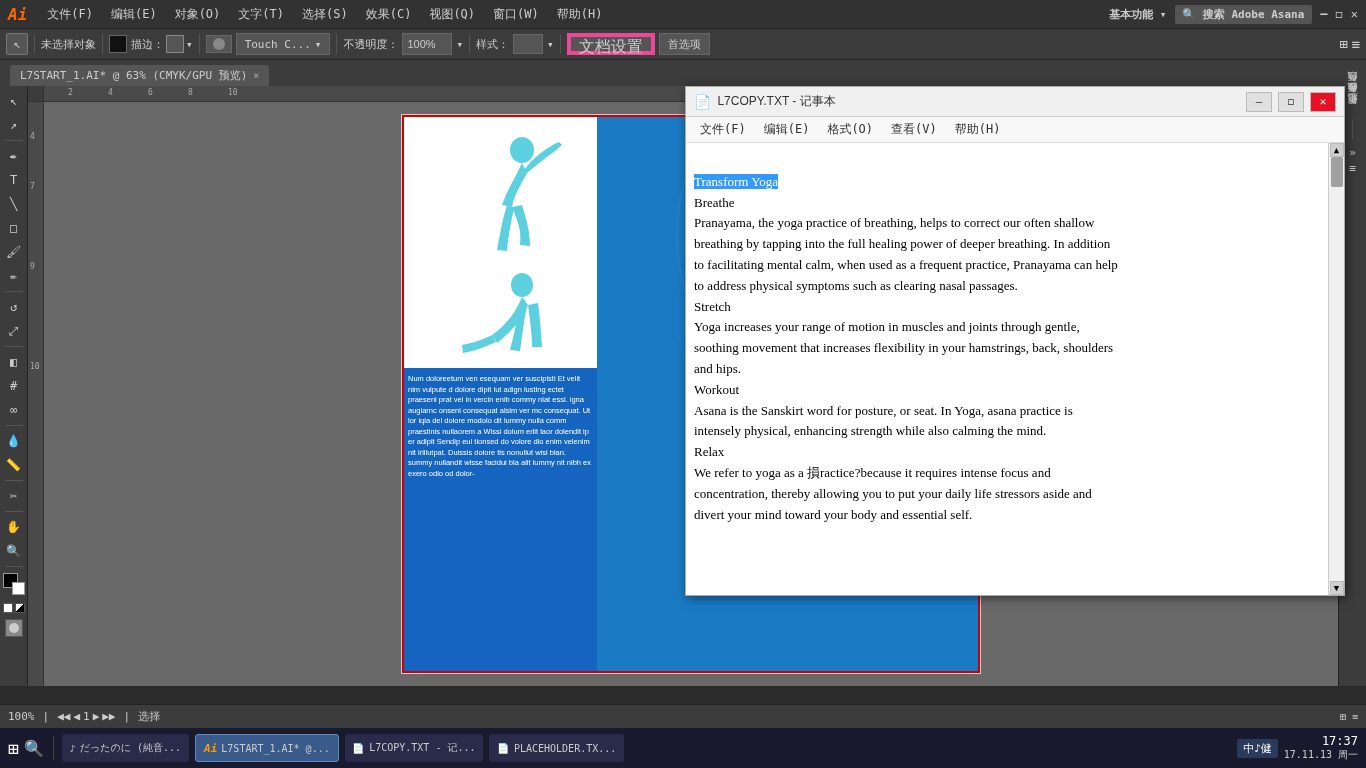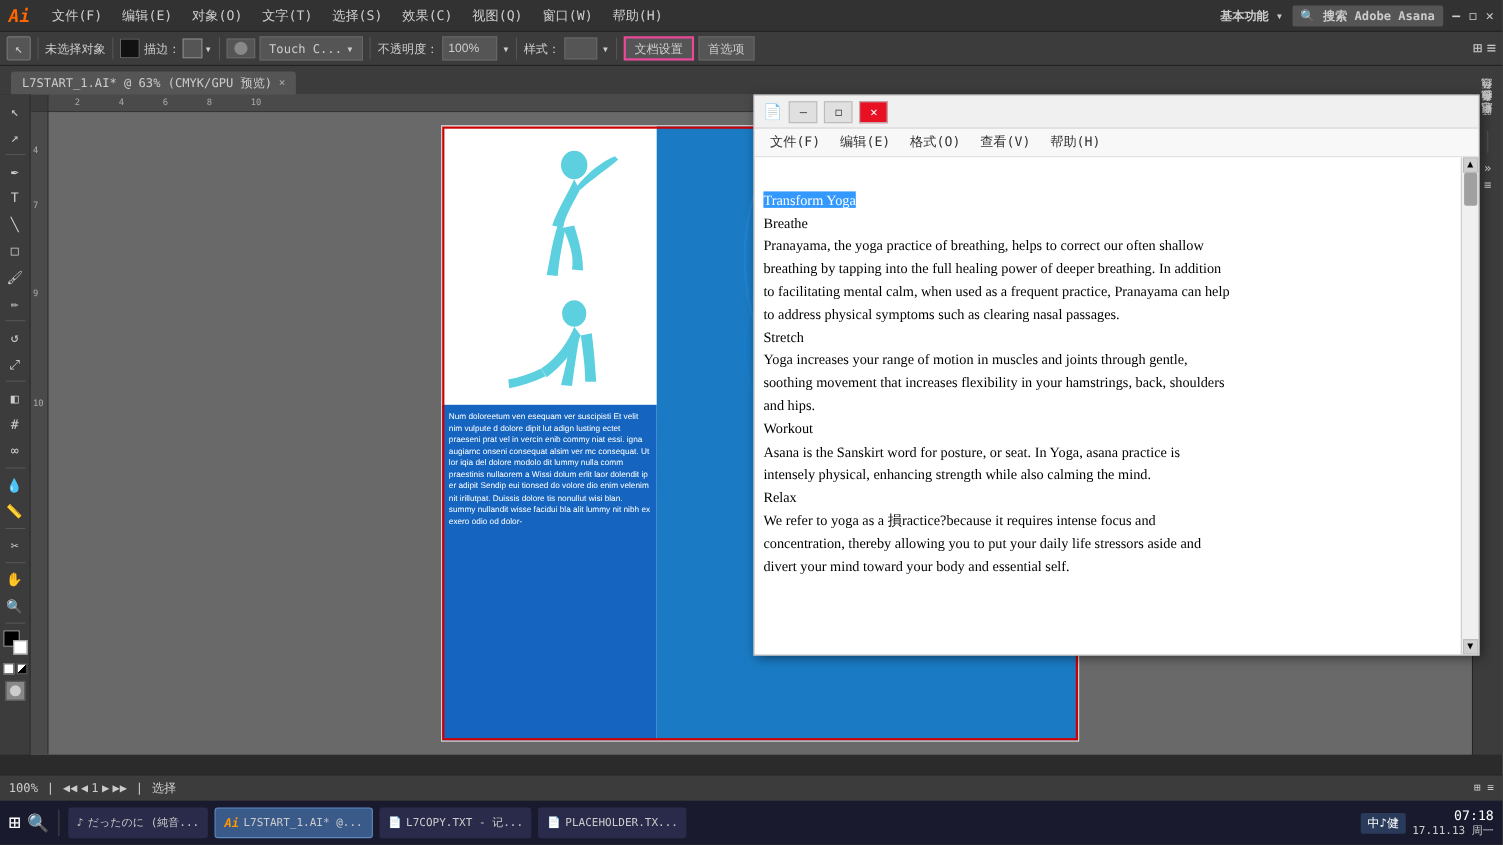--- a/index.html
+++ b/index.html
@@ -344,21 +344,21 @@
   </div>
   <div class="toolbar-sep"></div>
   <span style="color:#ccc;font-size:11px;">不透明度：</span>
   <input type="text" style="width: 50px; background: rgb(85, 85, 85); border: 1px solid rgb(102, 102, 102); color: rgb(204, 204, 204); font-size: 11px; height: 22px; padding: 0px 4px;" value="100%">
   <span style="color:#ccc;font-size:11px;">▾</span>
   <div class="toolbar-sep"></div>
   <span style="color:#ccc;font-size:11px;">样式：</span>
   <div style="width:30px;height:20px;background:#555;border:1px solid #666;"></div>
   <span style="color:#ccc;font-size:11px;">▾</span>
   <div class="toolbar-sep"></div>
-  <button style="background:#555;border:2px solid #ec4899;color:#ccc;font-size:11px;height:22px;padding:0 8px;cursor:pointer;">文档设置</button>
+  <button style="background:#555;border:4px solid #ec4899;color:#ccc;font-size:16px;height:22px;padding:0 8px;cursor:pointer;">文档设置</button>
   <button style="background:#555;border:1px solid #666;color:#ccc;font-size:11px;height:22px;padding:0 8px;cursor:pointer;">首选项</button>
   <div style="margin-left:auto;display:flex;align-items:center;gap:4px;">
     <span style="color:#ccc;font-size:14px;cursor:pointer;">⊞</span>
     <span style="color:#ccc;font-size:14px;cursor:pointer;">≡</span>
   </div>
 </div>
 
 <div id="tab-bar">
   <div class="doc-tab">
     <span style="font-size:11px;">L7START_1.AI* @ 63% (CMYK/GPU 预览)</span>
@@ -533,20 +533,21 @@
   <span>|</span>
   <span>选择</span>
   <div style="margin-left:auto;display:flex;align-items:center;gap:4px;">
     <span style="color:#ccc;font-size:10px;">⊞ ≡</span>
   </div>
 </div>
 
 <div id="notepad-window">
   <div id="notepad-titlebar" style="height:30px;background:#f0f0f0;display:flex;align-items:center;padding:0 8px;border-bottom:1px solid #ccc;gap:6px;">
     <span style="font-size:14px;">📄</span>
+    <span style="flex:1;font-size:12px;color:#333;font-family:SimSun,sans-serif;">L7COPY.TXT - 记事本</span>
     <div class="win-btn">–</div>
     <div class="win-btn">◻</div>
     <div class="win-btn close">✕</div>
   </div>
   <div id="notepad-menubar" style="height:26px;background:#f8f8f8;display:flex;align-items:center;padding:0 6px;border-bottom:1px solid #ddd;">
     <span class="notepad-menu">文件(F)</span>
     <span class="notepad-menu">编辑(E)</span>
     <span class="notepad-menu">格式(O)</span>
     <span class="notepad-menu">查看(V)</span>
     <span class="notepad-menu">帮助(H)</span>
@@ -602,17 +603,17 @@
   </div>
 
   <div class="taskbar-item">
     <span>📄</span>
     <span style="font-size:10px;color:#ccc;">PLACEHOLDER.TX...</span>
   </div>
 
   <div style="margin-left:auto;display:flex;align-items:center;gap:6px;">
     <div style="background:#2a3a5a;padding:2px 6px;border-radius:2px;color:white;font-size:11px;">中♪健</div>
     <div style="text-align:right;">
-      <div style="color:white;font-size:12px;">07:18</div>
+      <div style="color:white;font-size:12px;">17:37</div>
       <div style="color:#ccc;font-size:10px;">17.11.13 周一</div>
     </div>
   </div>
 </div>
 
 </body></html>

